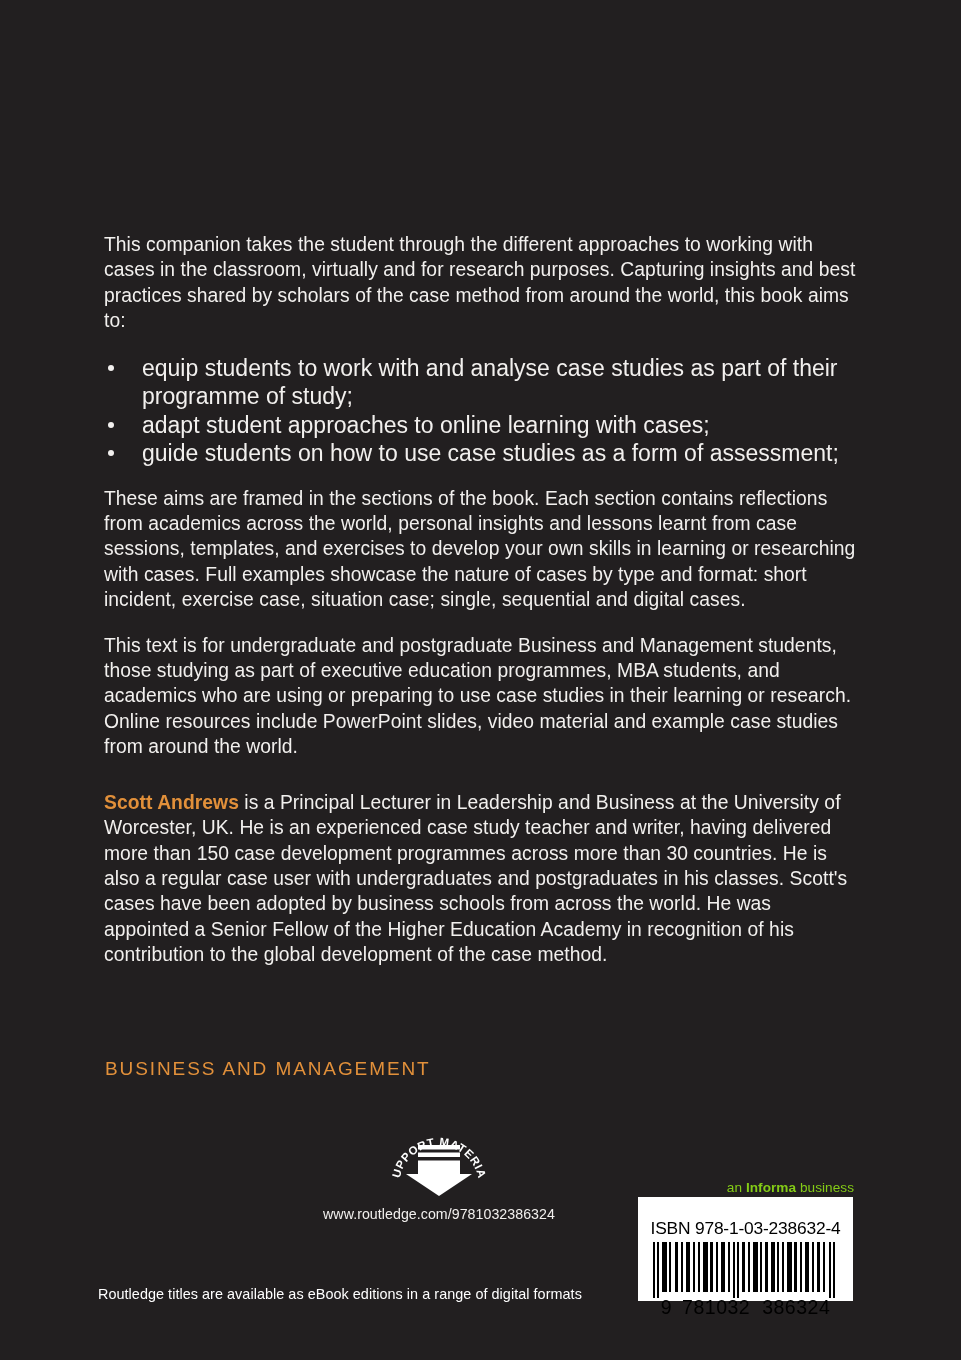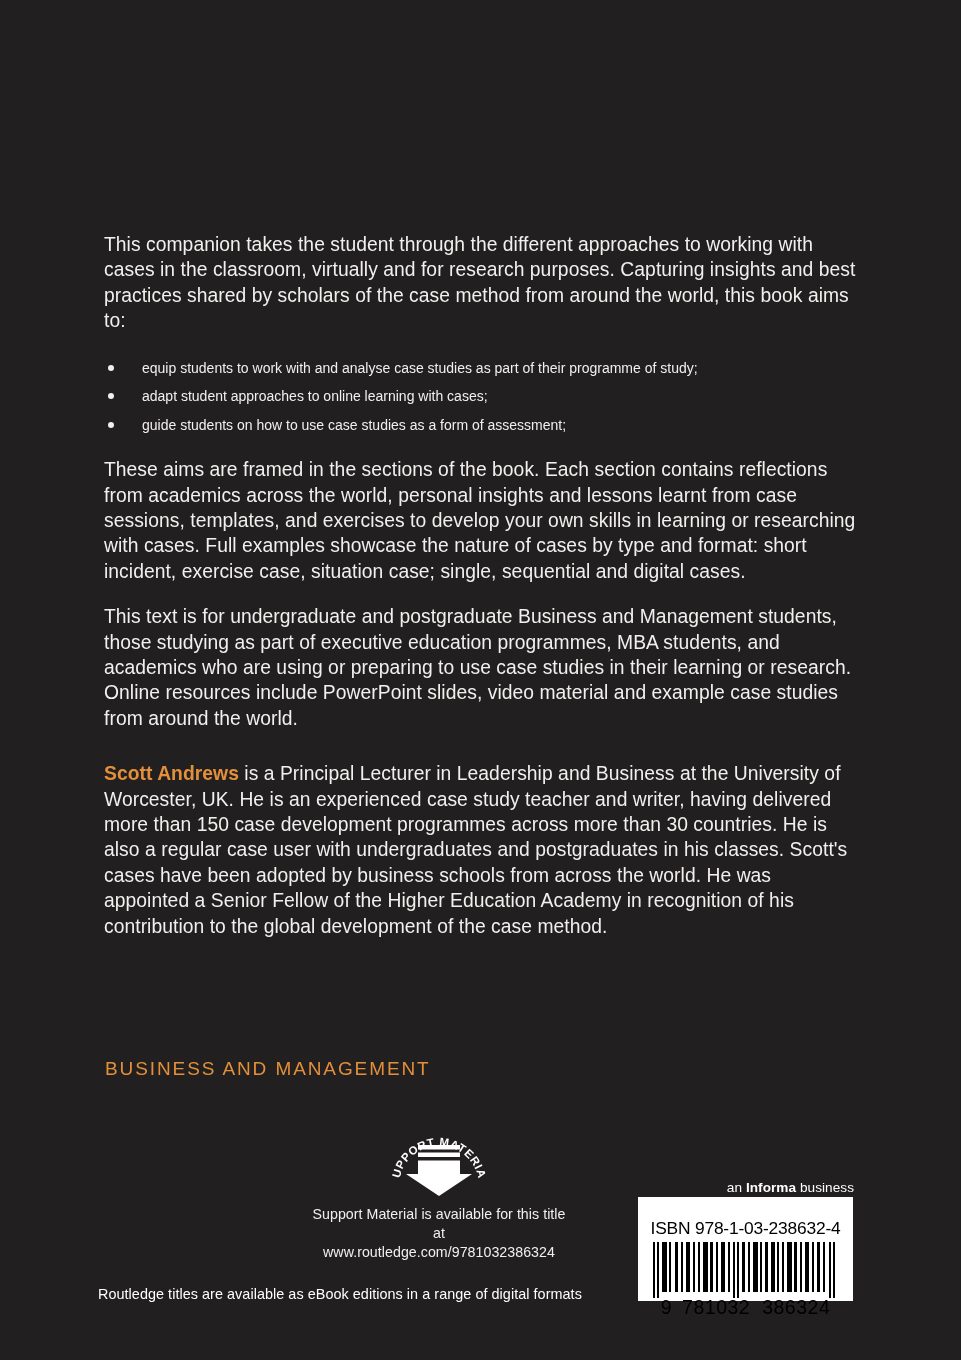--- a/index.html
+++ b/index.html
@@ -40,21 +40,21 @@
   }
   .para.tight { }
 
   .bullets {
     list-style: none;
     margin: 0 0 18px 0;
     padding: 0;
   }
   .bullets li {
     position: relative;
-    font-size: 14px;
+    font-size: 23px;
     line-height: 28.5px;
     padding-left: 38px;
     margin: 0;
     color: #f2f0ee;
   }
   .bullets li .dot {
     position: absolute;
     left: 4px;
     top: 11px;
     width: 6px;
@@ -180,21 +180,21 @@
     font-size: 14.2px;
     line-height: 19px;
     letter-spacing: 0.05px;
   }
 
   
   .informa-line {
     position: absolute;
     right: 107px;
     top: 1180px;
-    color: #ffffff;
+    color: #84cc16;
     font-size: 13.6px;
     letter-spacing: 0.05px;
   }
   .informa-line b { font-weight: bold; }
 
   .barcode-box {
     position: absolute;
     left: 638px;
     top: 1197px;
     width: 215px;
@@ -274,21 +274,20 @@
         </defs>
         <text font-family="Liberation Sans, sans-serif" font-size="11.5" font-weight="bold" fill="#ffffff" letter-spacing="0.6">
           <textPath href="#arcpath" startOffset="50%" text-anchor="middle">SUPPORT MATERIAL</textPath>
         </text>
         <rect x="34" y="24" width="42" height="4.5" fill="#ffffff"></rect>
         <rect x="34" y="31.5" width="42" height="4.5" fill="#ffffff"></rect>
         <path d="M34,39.5 L76,39.5 L76,53 L88,53 L55,75 L22,53 L34,53 Z" fill="#ffffff"></path>
       </svg>
     </div>
     <div class="support-caption">
-      <div>Support Material is available for this title at</div>
       <div>www.routledge.com/9781032386324</div>
     </div>
   </div>
 
   <div class="informa-line"><span>an </span><b>Informa</b><span> business</span></div>
 
   <div class="barcode-box">
     <div class="isbn-text">ISBN 978-1-03-238632-4</div>
     <svg class="bars" viewBox="0 0 186 56" preserveAspectRatio="none">
       <g fill="#000000">

